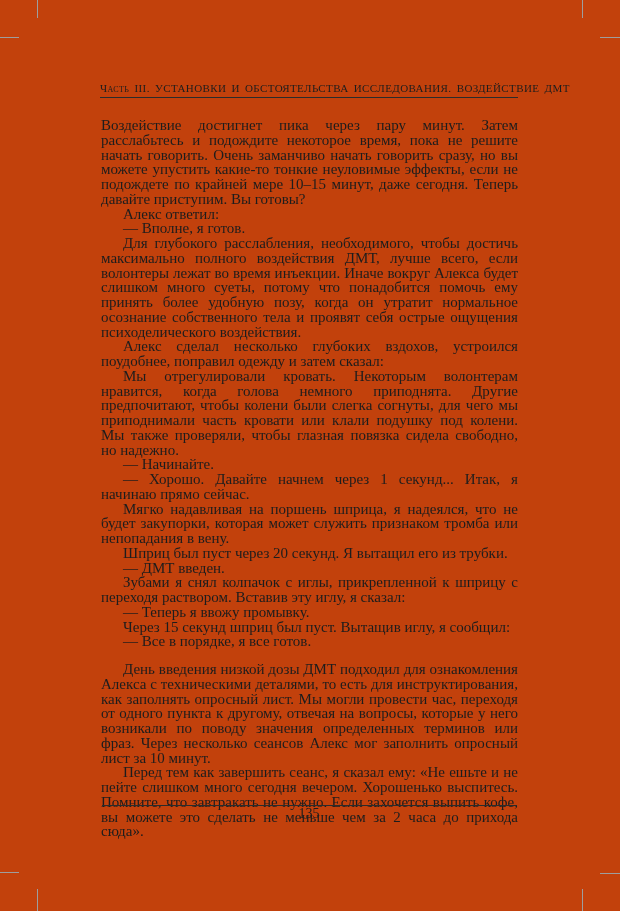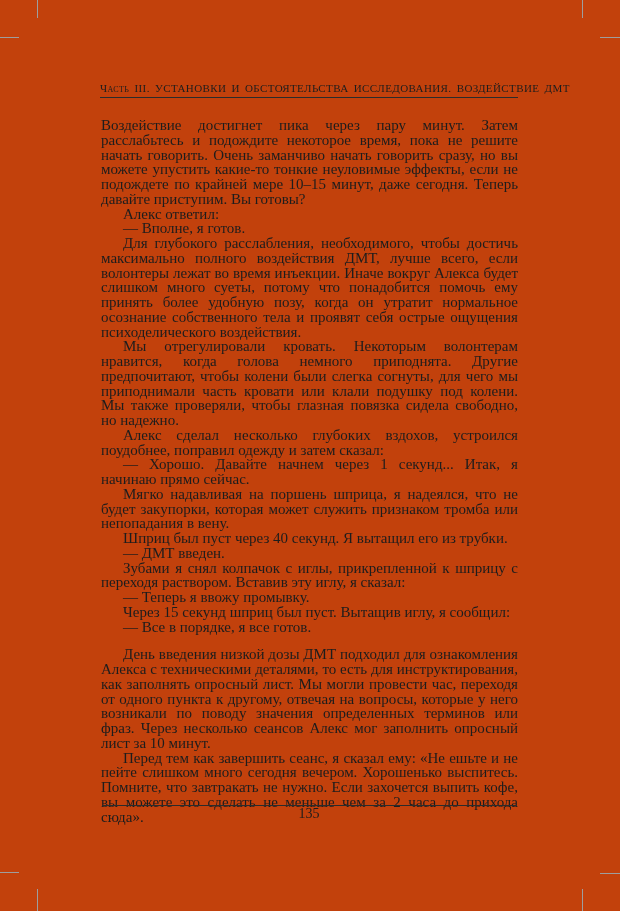--- a/index.html
+++ b/index.html
@@ -108,25 +108,26 @@
   <div class="running-header">
     <span class="part">Часть III.</span>
     <span> <span>УСТАНОВКИ И ОБСТОЯТЕЛЬСТВА ИССЛЕДОВАНИЯ. ВОЗДЕЙСТВИЕ ДМТ</span></span>
   </div>
 
   <div class="body-text">
       <p class="">Воздействие достигнет пика через пару минут. Затем расслабьтесь и подождите некоторое время, пока не решите начать говорить. Очень заманчиво начать говорить сразу, но вы можете упустить какие-то тонкие неуловимые эффекты, если не подождете по крайней мере 10–15 минут, даже сегодня. Теперь давайте приступим. Вы готовы?</p>
       <p class="indent">Алекс ответил:</p>
       <p class="indent">— Вполне, я готов.</p>
       <p class="indent">Для глубокого расслабления, необходимого, чтобы достичь максимально полного воздействия ДМТ, лучше всего, если волонтеры лежат во время инъекции. Иначе вокруг Алекса будет слишком много суеты, потому что понадобится помочь ему принять более удобную позу, когда он утратит нормальное осознание собственного тела и проявят себя острые ощущения психоделического воздействия.</p>
+      <p class="indent">Алекс сделал несколько глубоких вздохов, устроился поудобнее, поправил одежду и затем сказал:</p>
       <p class="indent">Мы отрегулировали кровать. Некоторым волонтерам нравится, когда голова немного приподнята. Другие предпочитают, чтобы колени были слегка согнуты, для чего мы приподнимали часть кровати или клали подушку под колени. Мы также проверяли, чтобы глазная повязка сидела свободно, но надежно.</p>
-      <p class="indent">Алекс сделал несколько глубоких вздохов, устроился поудобнее, поправил одежду и затем сказал:</p>
+      <p class="indent">— Начинайте.</p>
       <p class="indent">— Хорошо. Давайте начнем через 1 секунд... Итак, я начинаю прямо сейчас.</p>
       <p class="indent">Мягко надавливая на поршень шприца, я надеялся, что не будет закупорки, которая может служить признаком тромба или непопадания в вену.</p>
-      <p class="indent">Шприц был пуст через 40 секунд. Я вытащил его из трубки.</p>
+      <p class="indent">Шприц был пуст через 20 секунд. Я вытащил его из трубки.</p>
       <p class="indent">— ДМТ введен.</p>
       <p class="indent">Зубами я снял колпачок с иглы, прикрепленной к шприцу с переходя раствором. Вставив эту иглу, я сказал:</p>
       <p class="indent">— Теперь я ввожу промывку.</p>
       <p class="indent">Через 15 секунд шприц был пуст. Вытащив иглу, я сообщил:</p>
       <p class="indent">— Все в порядке, я все готов.</p>
       <p class="indent section-break">День введения низкой дозы ДМТ подходил для ознакомления Алекса с техническими деталями, то есть для инструктирования, как заполнять опросный лист. Мы могли провести час, переходя от одного пункта к другому, отвечая на вопросы, которые у него возникали по поводу значения определенных терминов или фраз. Через несколько сеансов Алекс мог заполнить опросный лист за 10 минут.</p>
       <p class="indent">Перед тем как завершить сеанс, я сказал ему: «Не ешьте и не пейте слишком много сегодня вечером. Хорошенько выспитесь. Помните, что завтракать не нужно. Если захочется выпить кофе, вы можете это сделать не меньше чем за 2 часа до прихода сюда».</p>
     </div>
 
   <div class="footer-rule"></div>

